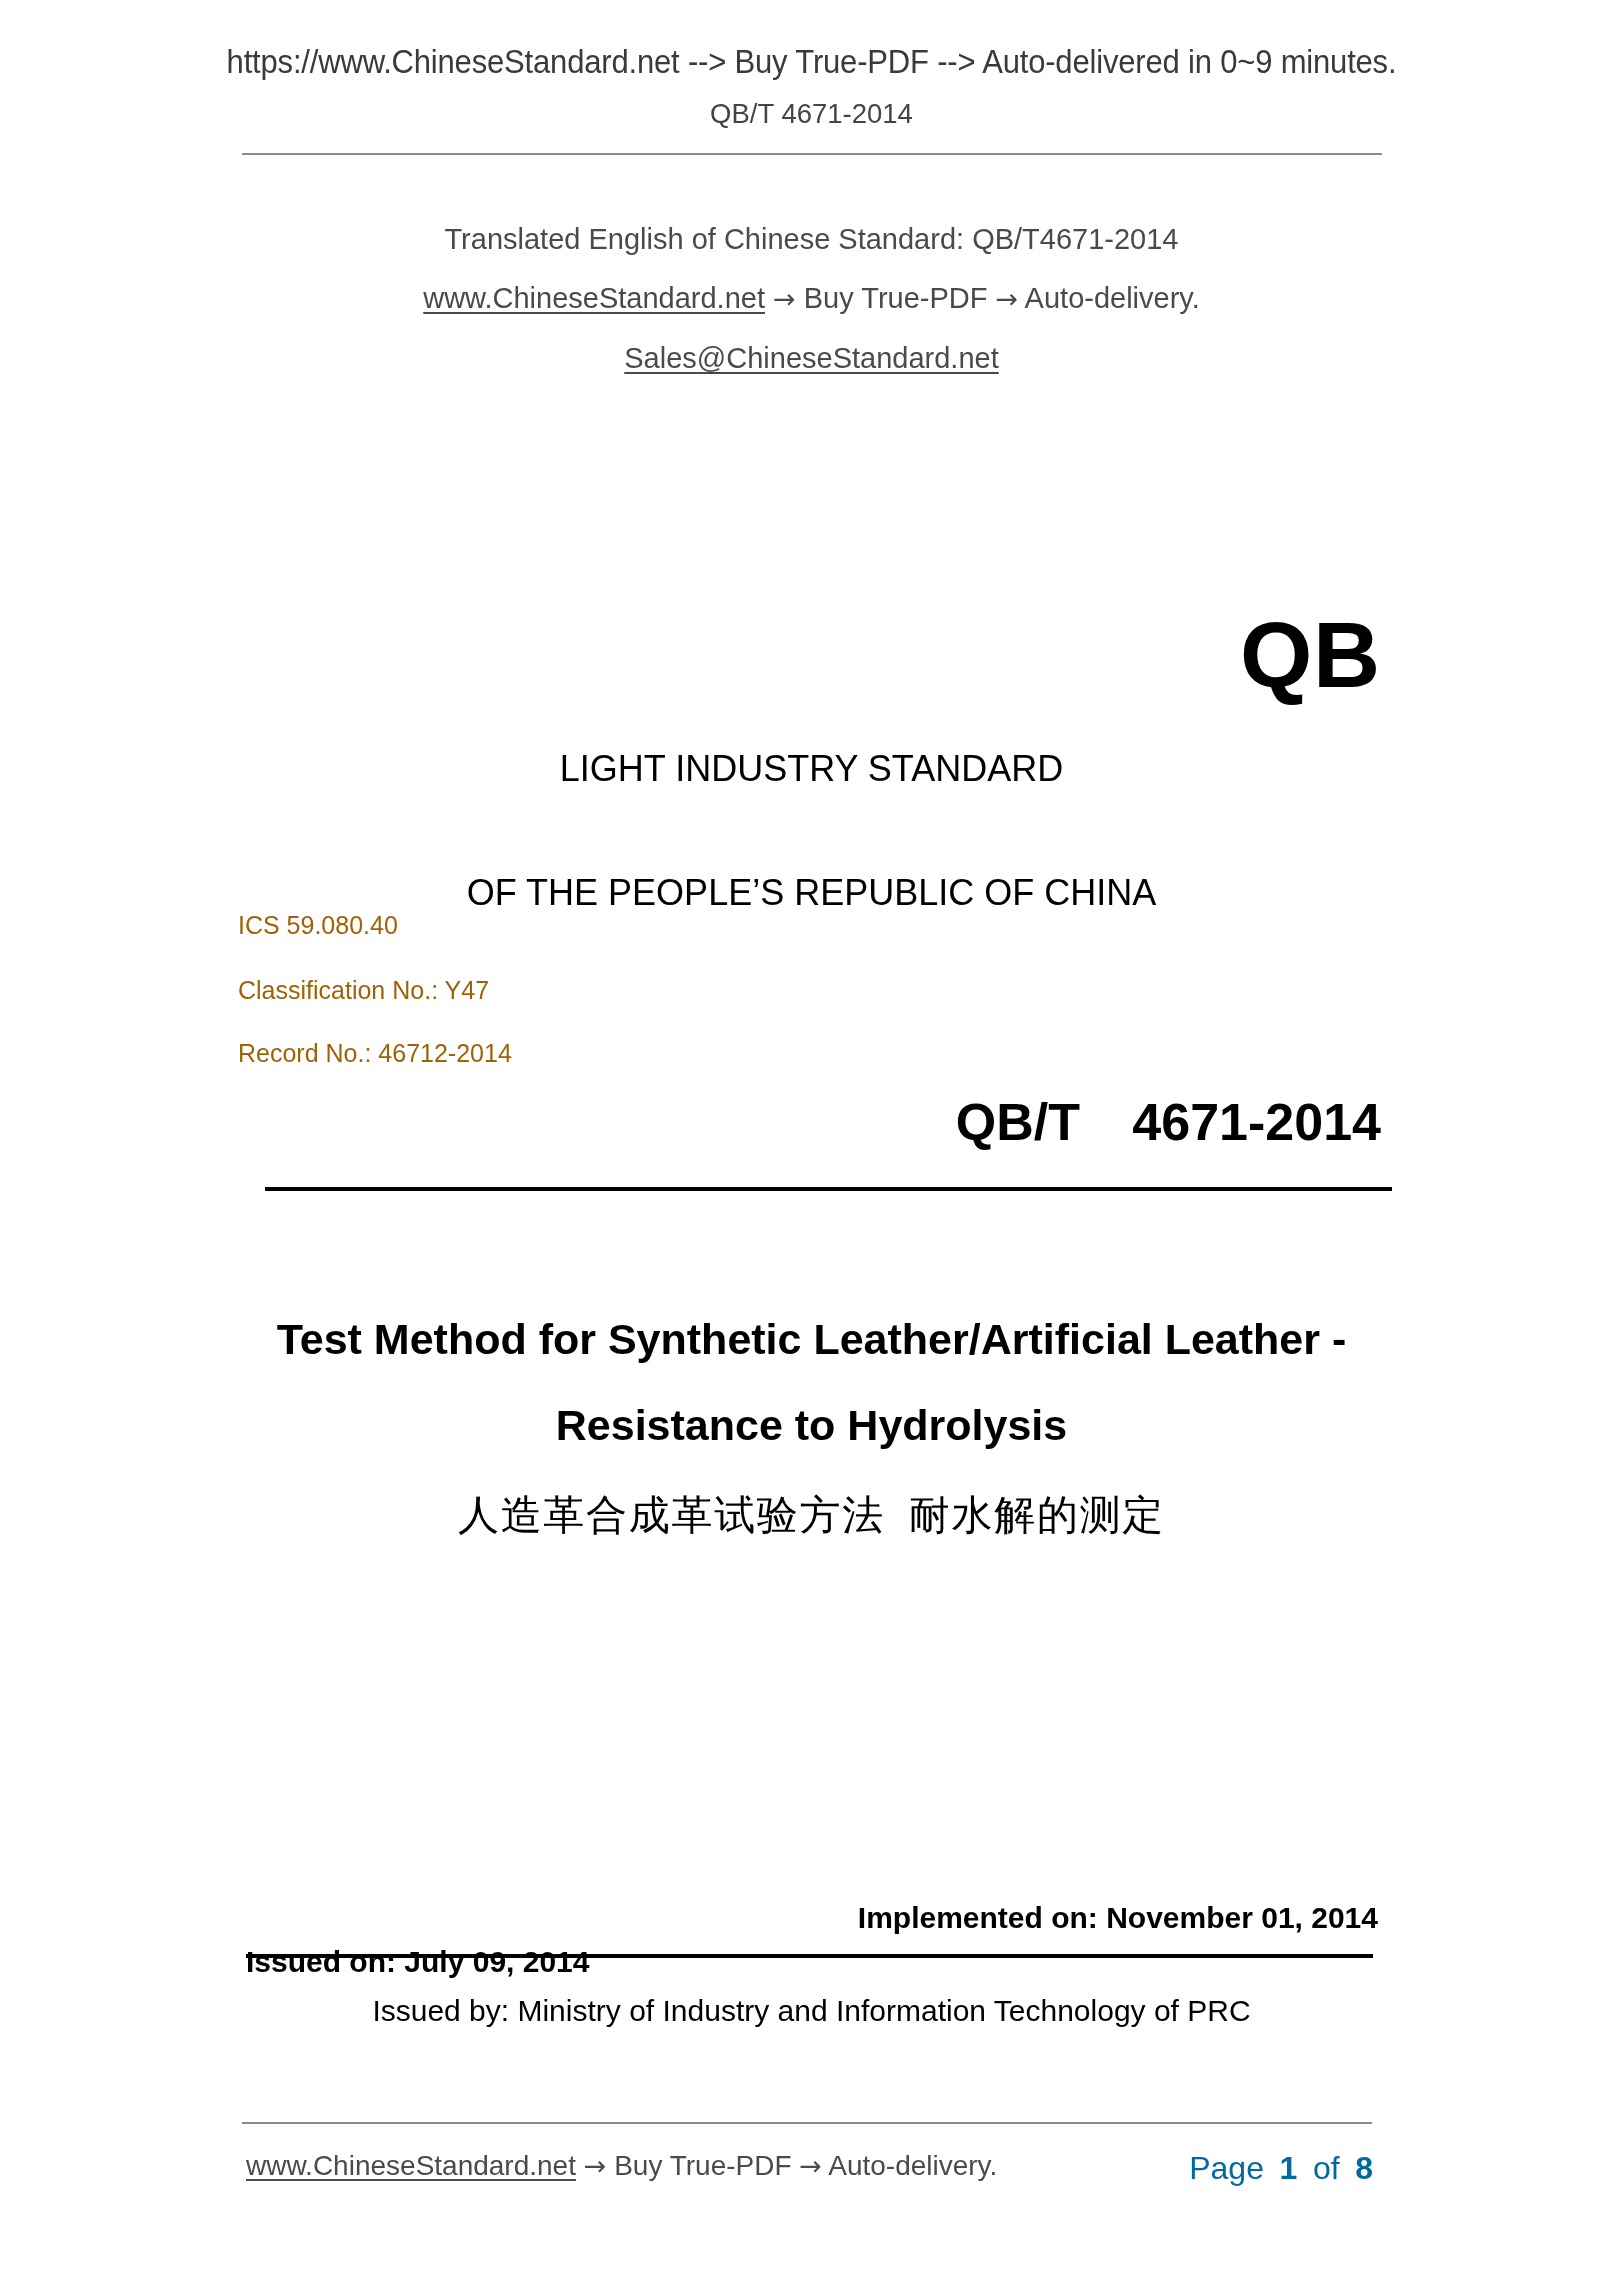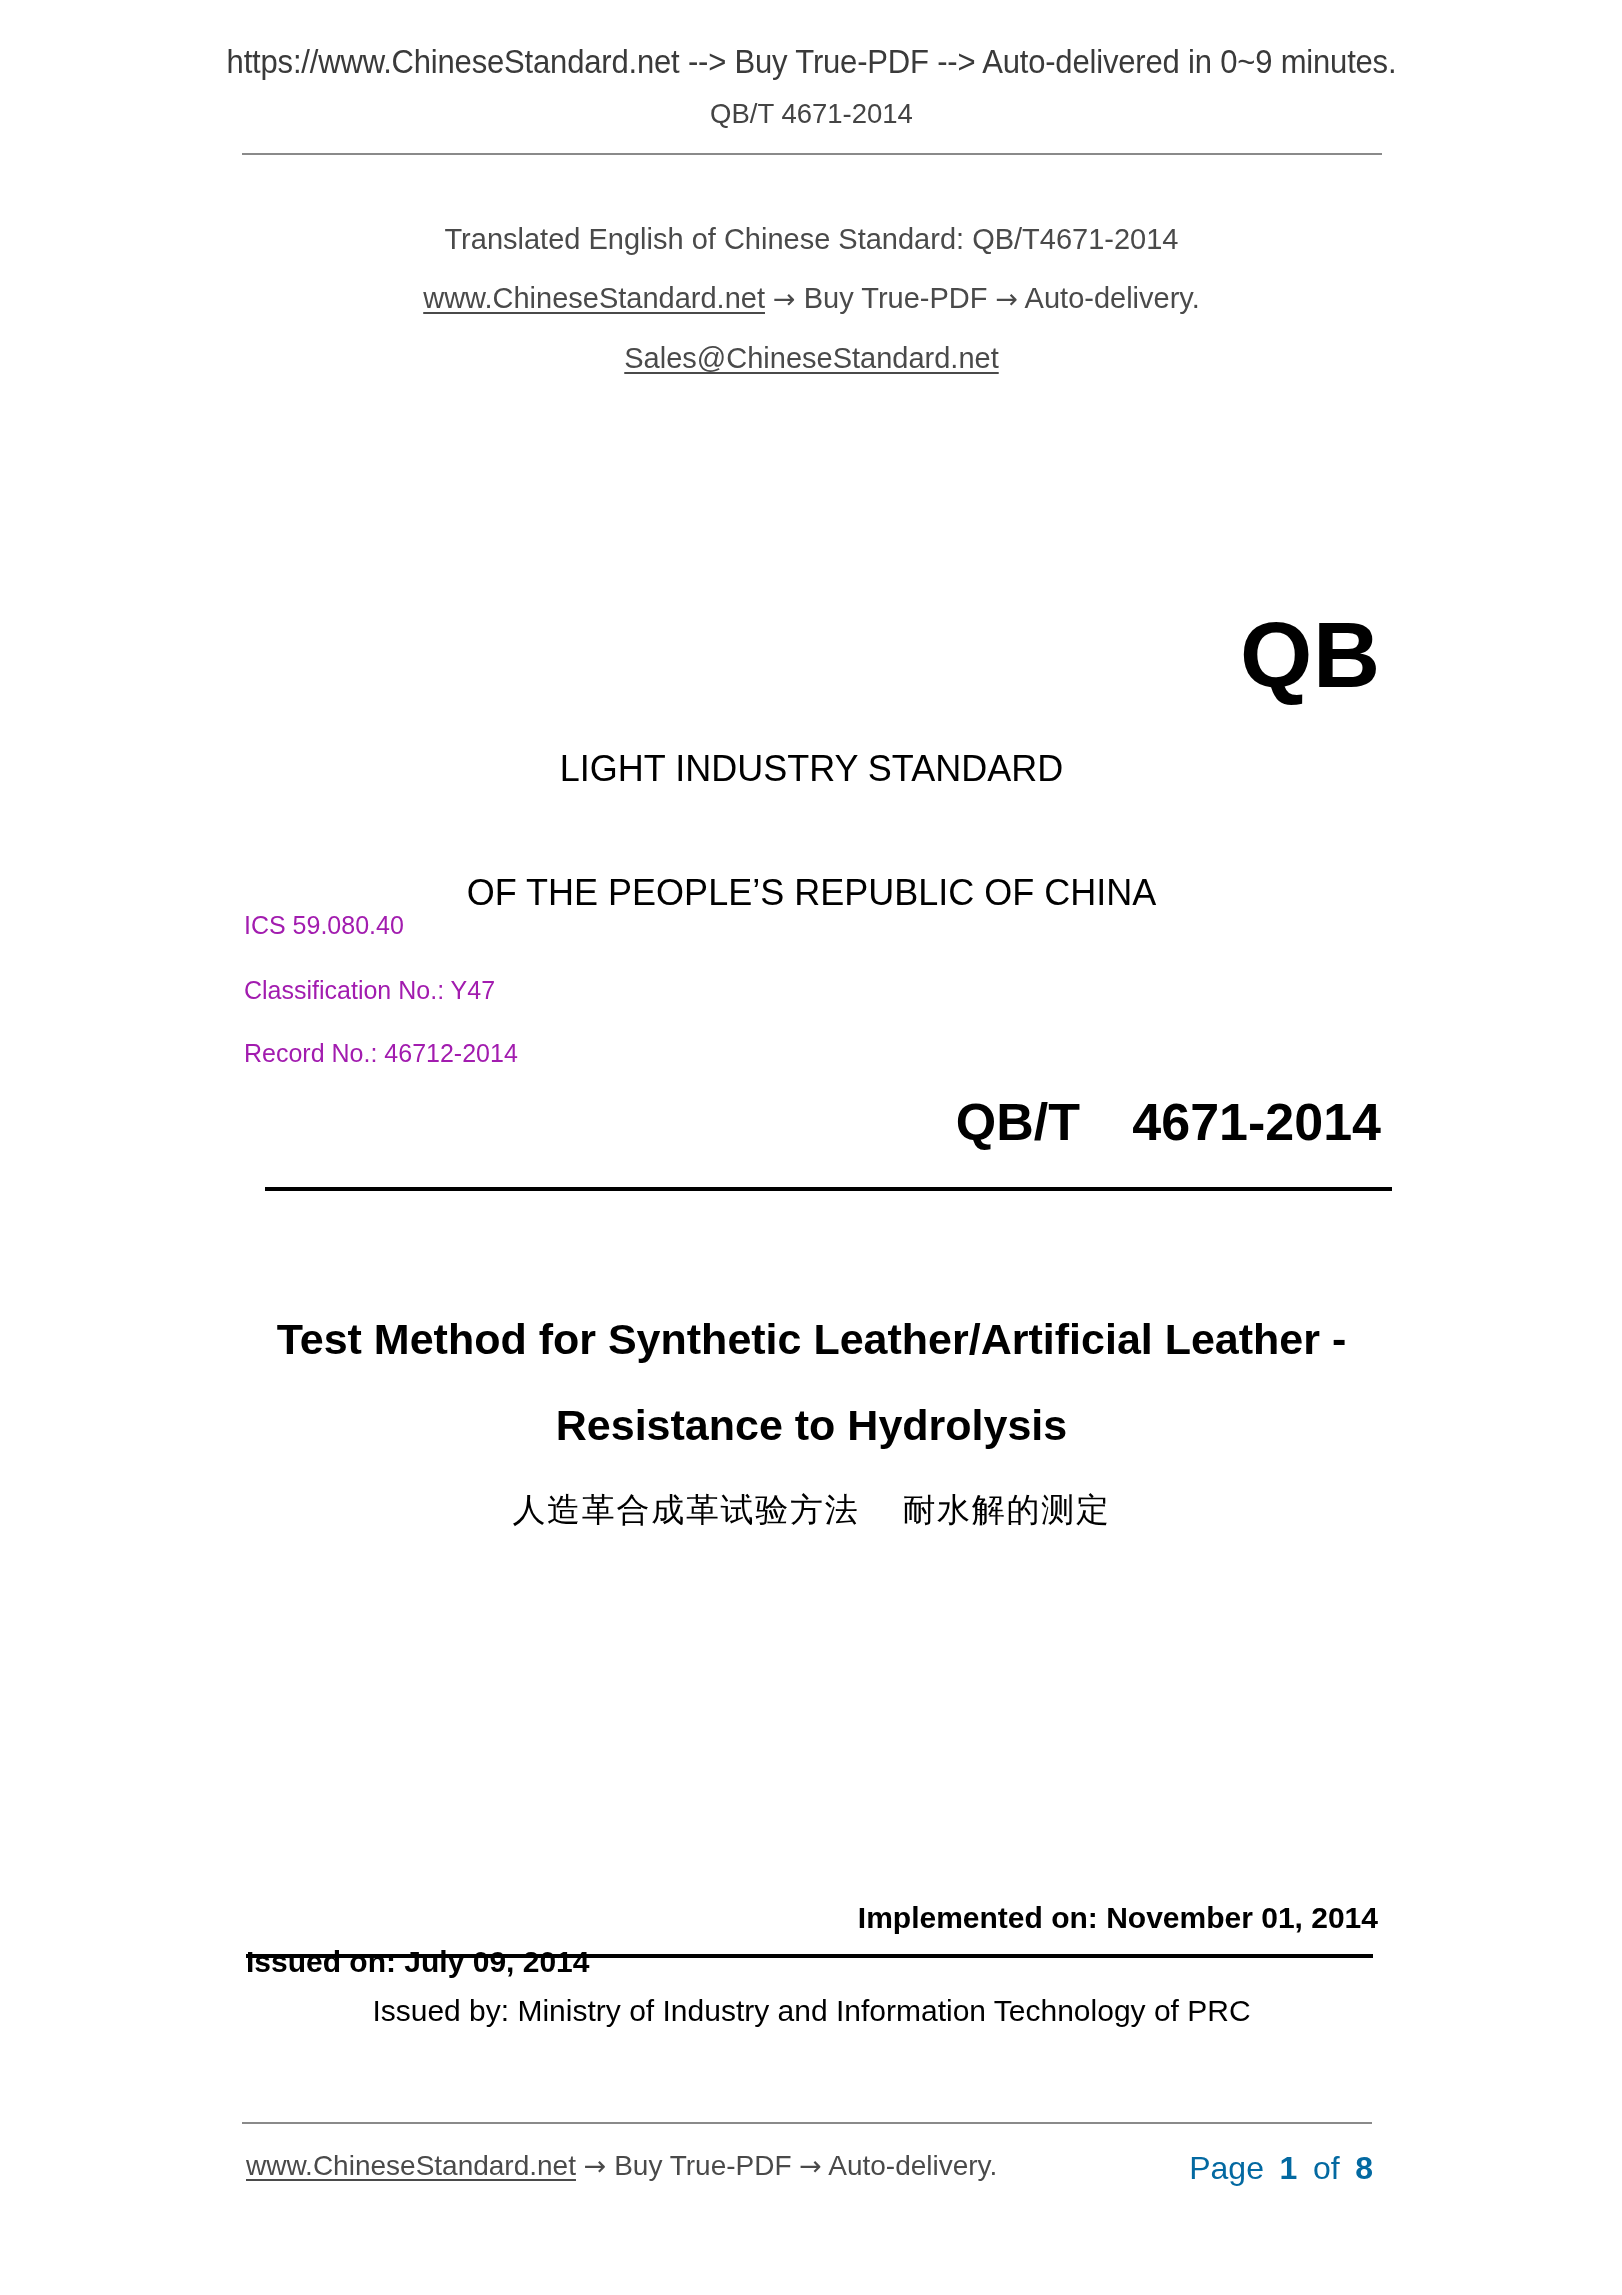--- a/index.html
+++ b/index.html
@@ -54,42 +54,42 @@
       top: 602px;
       font-size: 93px;
       font-weight: bold;
       letter-spacing: 0.8px;
     }
     .std-title {
       font-size: 36px;
       color: #000;
     }
     .meta-line {
-      left: 244px;
+      left: 238px;
       font-size: 25px;
-      color: #a21caf;
+      color: #a16207;
     }
     .std-code {
       right: 242px;
       top: 1092px;
       font-size: 52px;
       font-weight: bold;
       word-spacing: 11.7px;
     }
     .rule-black-thick {
       height: 4.2px;
       background: #000;
     }
     .doc-title {
       font-size: 43px;
       font-weight: bold;
     }
     .doc-title-cn {
-      font-size: 33px;
-      font-family: Liberation Mono, monospace;
+      font-size: 41px;
+      font-family: Liberation Serif, serif;
       letter-spacing: 1.7px;
     }
     .date-line {
       top: 1901px;
       font-size: 30px;
       font-weight: bold;
     }
     .issued-by {
       top: 1994px;
       font-size: 30px;

